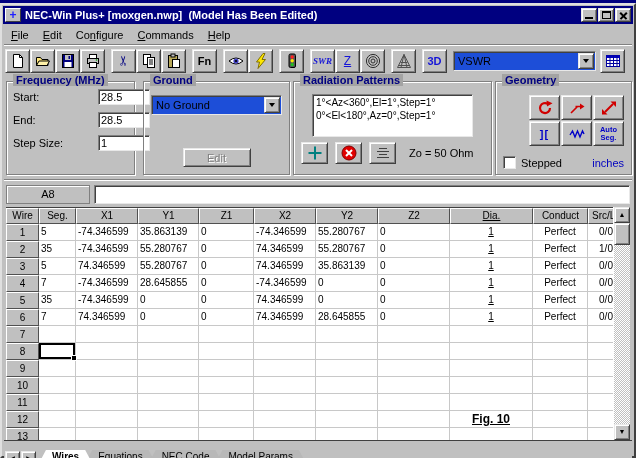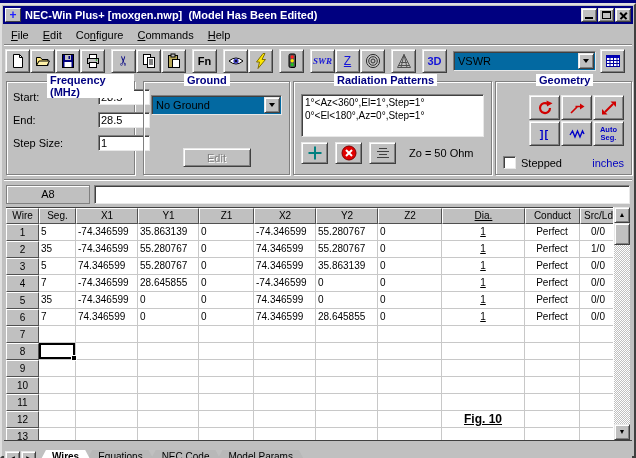--- a/index.html
+++ b/index.html
@@ -32,41 +32,41 @@
 
   
   .toolbar { height:29px; display:flex; align-items:center; padding:2px 3px; }
   .tbtn { width:25px; height:24px; }
   .tgap { width:6px; flex:none; }
   .blue-label { color:#1414d8; font-weight:bold; }
   .swr-label { font-family:"Liberation Serif",serif; font-style:italic; font-weight:bold; font-size:9px; color:#1414d8; }
   .z-label { font-size:12px; color:#1414d8; text-decoration:underline; }
   .fn-label { font-weight:bold; font-size:11px; }
   .cut-glyph { font-size:13px; color:#000080; transform:rotate(-90deg); }
-  .combo { width:143px; height:20px; background:#0369a1; border:1px solid; border-color:#808080 #e8e8e8 #e8e8e8 #808080;
+  .combo { width:143px; height:20px; background:#1d4ed8; border:1px solid; border-color:#808080 #e8e8e8 #e8e8e8 #808080;
     box-shadow: inset 1px 1px 0 #404040; display:flex; align-items:center; }
   .combo .val { flex:1; padding-left:4px; white-space:nowrap; overflow:hidden; }
   .drop-btn { width:16px; height:16px; margin-right:1px; flex:none; }
   .tri-down { width:0; height:0; border:3px solid transparent; border-top:4px solid #000; margin-top:3px; }
 
   
   .panels { position:relative; height:104px; }
   .group { position:absolute; border:1px solid #808080; box-shadow: inset 1px 1px 0 #fff, 1px 1px 0 #fff; }
-  .gtitle { position:absolute; top:-8px; left:6px; background:#ffffff; padding:0 3px; color:#000080; font-weight:bold;margin-left:34px; }
+  .gtitle { position:absolute; top:-8px; left:6px; background:#a3a3a3; padding:0 3px; color:#000080; font-weight:bold; }
   .freq { left:4px; top:6px; width:129px; height:94px; }
   .freq-row { display:flex; align-items:center; margin:7px 6px 0;gap:28px; }
   .freq-row label { width:57px; flex:none; }
   .freq-row input { width:52px; height:16px; font:11px "Liberation Sans",sans-serif; padding-left:2px;
     background:#fff; border:1px solid; border-color:#808080 #e8e8e8 #e8e8e8 #808080; box-shadow: inset 1px 1px 0 #404040; }
   .ground { left:141px; top:6px; width:147px; height:94px; }
   .ground .combo { margin:13px 7px 0; width:auto; }
   .edit-btn { position:absolute; bottom:7px; left:50%; transform:translateX(-50%); width:68px; height:19px;
     color:#808080; text-shadow:1px 1px 0 #fff; }
   .rad { left:291px; top:6px; width:199px; height:94px; }
-  .pattern-list { margin:12px 7px 0; height:43px; background:#fff; border:1px solid; border-color:#808080 #e8e8e8 #e8e8e8 #808080;
+  .pattern-list { margin:12px 18px 0; height:43px; background:#fff; border:1px solid; border-color:#808080 #e8e8e8 #e8e8e8 #808080;
     box-shadow: inset 1px 1px 0 #404040; padding:1px 3px; font-size:10px; line-height:13px; overflow:hidden; white-space:nowrap; }
   .rad-btns { display:flex; align-items:center; margin:5px 7px 0; }
   .rbtn { width:27px; height:22px; margin-right:7px; }
   .zo { margin-left:6px; }
   .geo { left:493px; top:6px; width:137px; height:94px;padding-left:44px; }
   .geo-grid { position:absolute; top:13px; right:7px; display:grid; grid-template-columns:repeat(3,31px); grid-auto-rows:25px; gap:1px; }
   .gbtn { width:31px; height:25px; }
   .brk-label { color:#0000c8; font-weight:bold; font-size:11px; letter-spacing:1px; }
   .autoseg { color:#0000c8; font-weight:bold; font-size:7.5px; line-height:8px; width:24px; text-align:center; }
   .geo-bottom { position:absolute; left:7px; right:7px; bottom:5px; display:flex; align-items:center; }
@@ -93,21 +93,21 @@
   .tr { display:flex; height:17px; }
   .rowhead { line-height:15px; }
   .td { background:#fff; border-right:1px solid #c8c8c8; border-bottom:1px solid #c8c8c8;
     font-size:10px; line-height:16px; padding-left:2px; white-space:nowrap; overflow:hidden; flex:none; }
   .td.ctr { text-align:center; padding-left:0; }
   .td.fig { font-weight:bold; font-size:12px; }
   .td.active { position:relative; box-shadow: inset 0 0 0 2px #000; overflow:visible; }
   .td.active::after { content:""; position:absolute; right:-2px; bottom:-2px; width:4px; height:4px;
     background:#000; border:1px solid #fff; }
   .c0{width:33px;} .c1{width:37px;} .c2{width:62px;} .c3{width:61px;} .c4{width:55px;}
-  .c5{width:62px;} .c6{width:62px;} .c7{width:64px;} .c8{width:83px;text-decoration:underline;} .c9{width:55px;} .c10{width:37px;}
+  .c5{width:62px;} .c6{width:62px;} .c7{width:72px;} .c8{width:83px;text-decoration:underline;} .c9{width:55px;} .c10{width:37px;}
 
   
   .vscroll { width:17px; height:233px; display:flex; flex-direction:column; flex:none;
     border-left:1px solid #fff; }
   .sbtn { height:16px; font-size:7px; line-height:8px; }
   .sthumb { height:22px; background:#c0c0c0; border:1px solid; border-color:#e8e8e8 #404040 #404040 #e8e8e8;
     box-shadow: inset 1px 1px 0 #fff, inset -1px -1px 0 #808080; }
   .strack { flex:1; background: repeating-conic-gradient(#fff 0% 25%, #c0c0c0 0% 50%) 0 0 / 2px 2px; }
 
   

